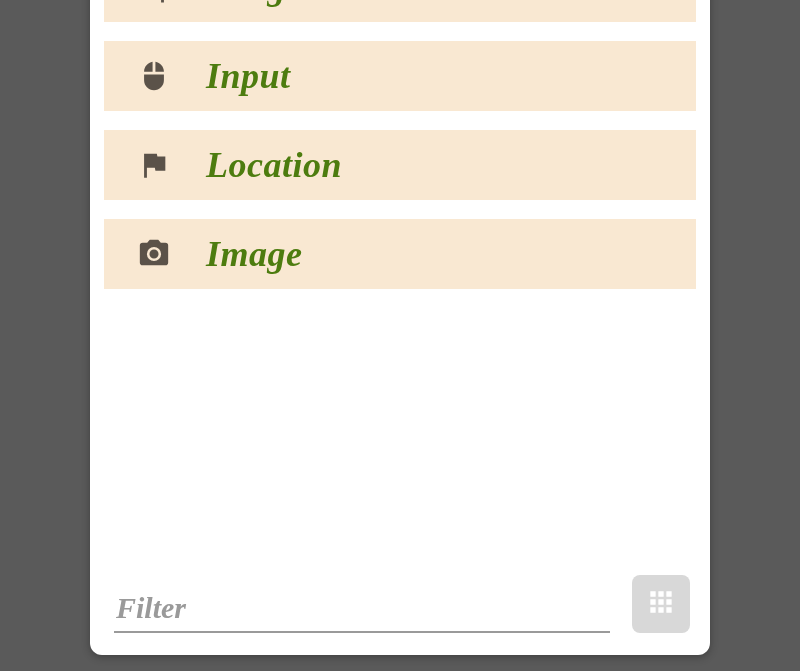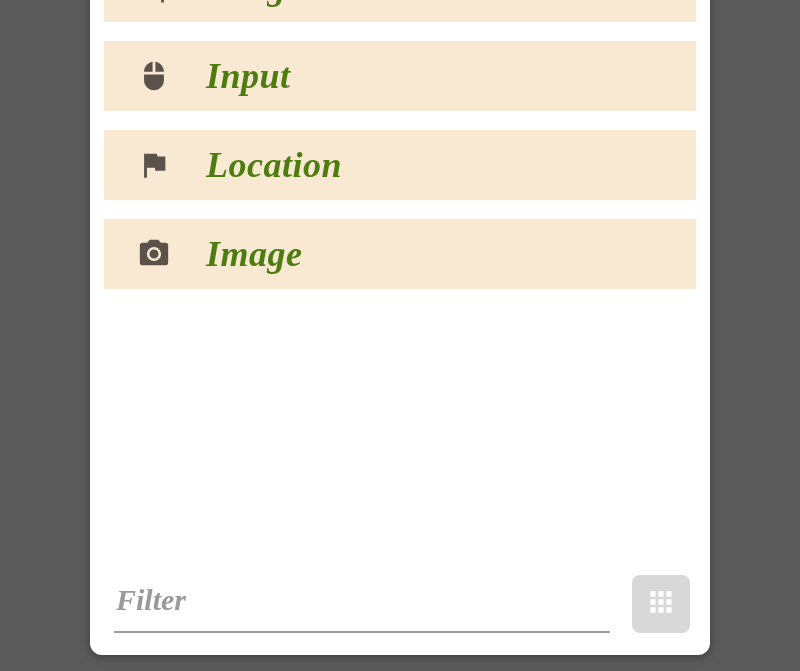--- a/index.html
+++ b/index.html
@@ -74,21 +74,21 @@
   .filter-input {
     width: 100%;
     border: none;
     border-bottom: 2px solid #9a9a9a;
     background: transparent;
     font-family: inherit;
     font-size: 30px;
     font-style: italic;
     font-weight: 600;
     color: #333;
-    padding: 4px 2px 14px 2px;
+    padding: 4px 2px 6px 2px;
     outline: none;
   }
   .filter-input::placeholder {
     color: #9a9a9a;
     font-style: italic;
   }
   .grid-btn {
     width: 58px;
     height: 58px;
     background: #d8d8d8;

